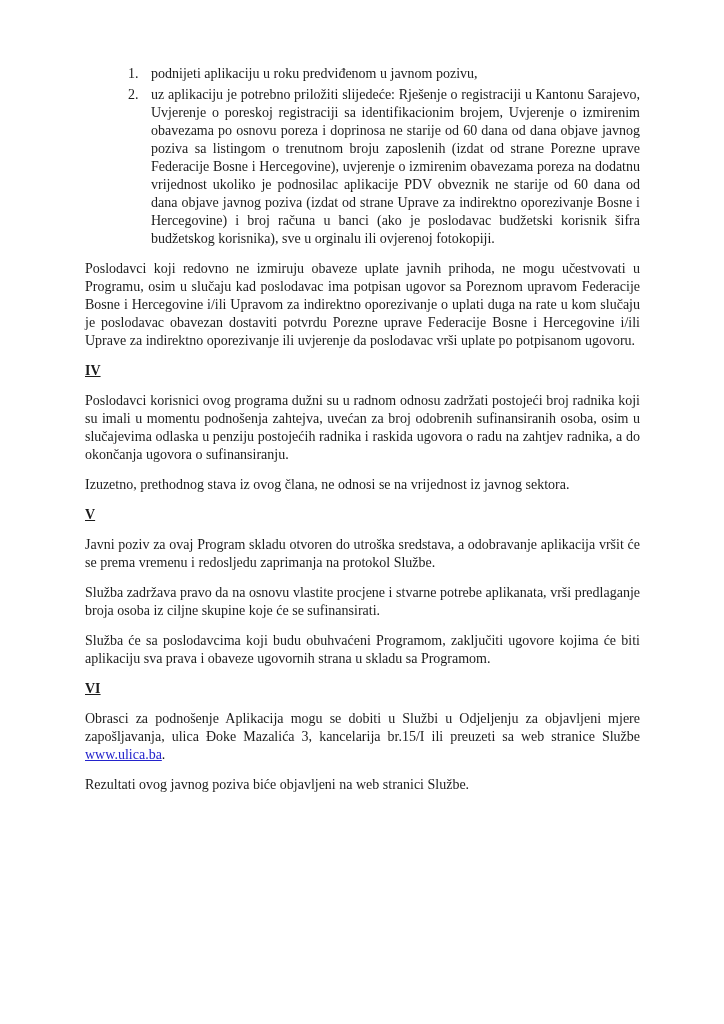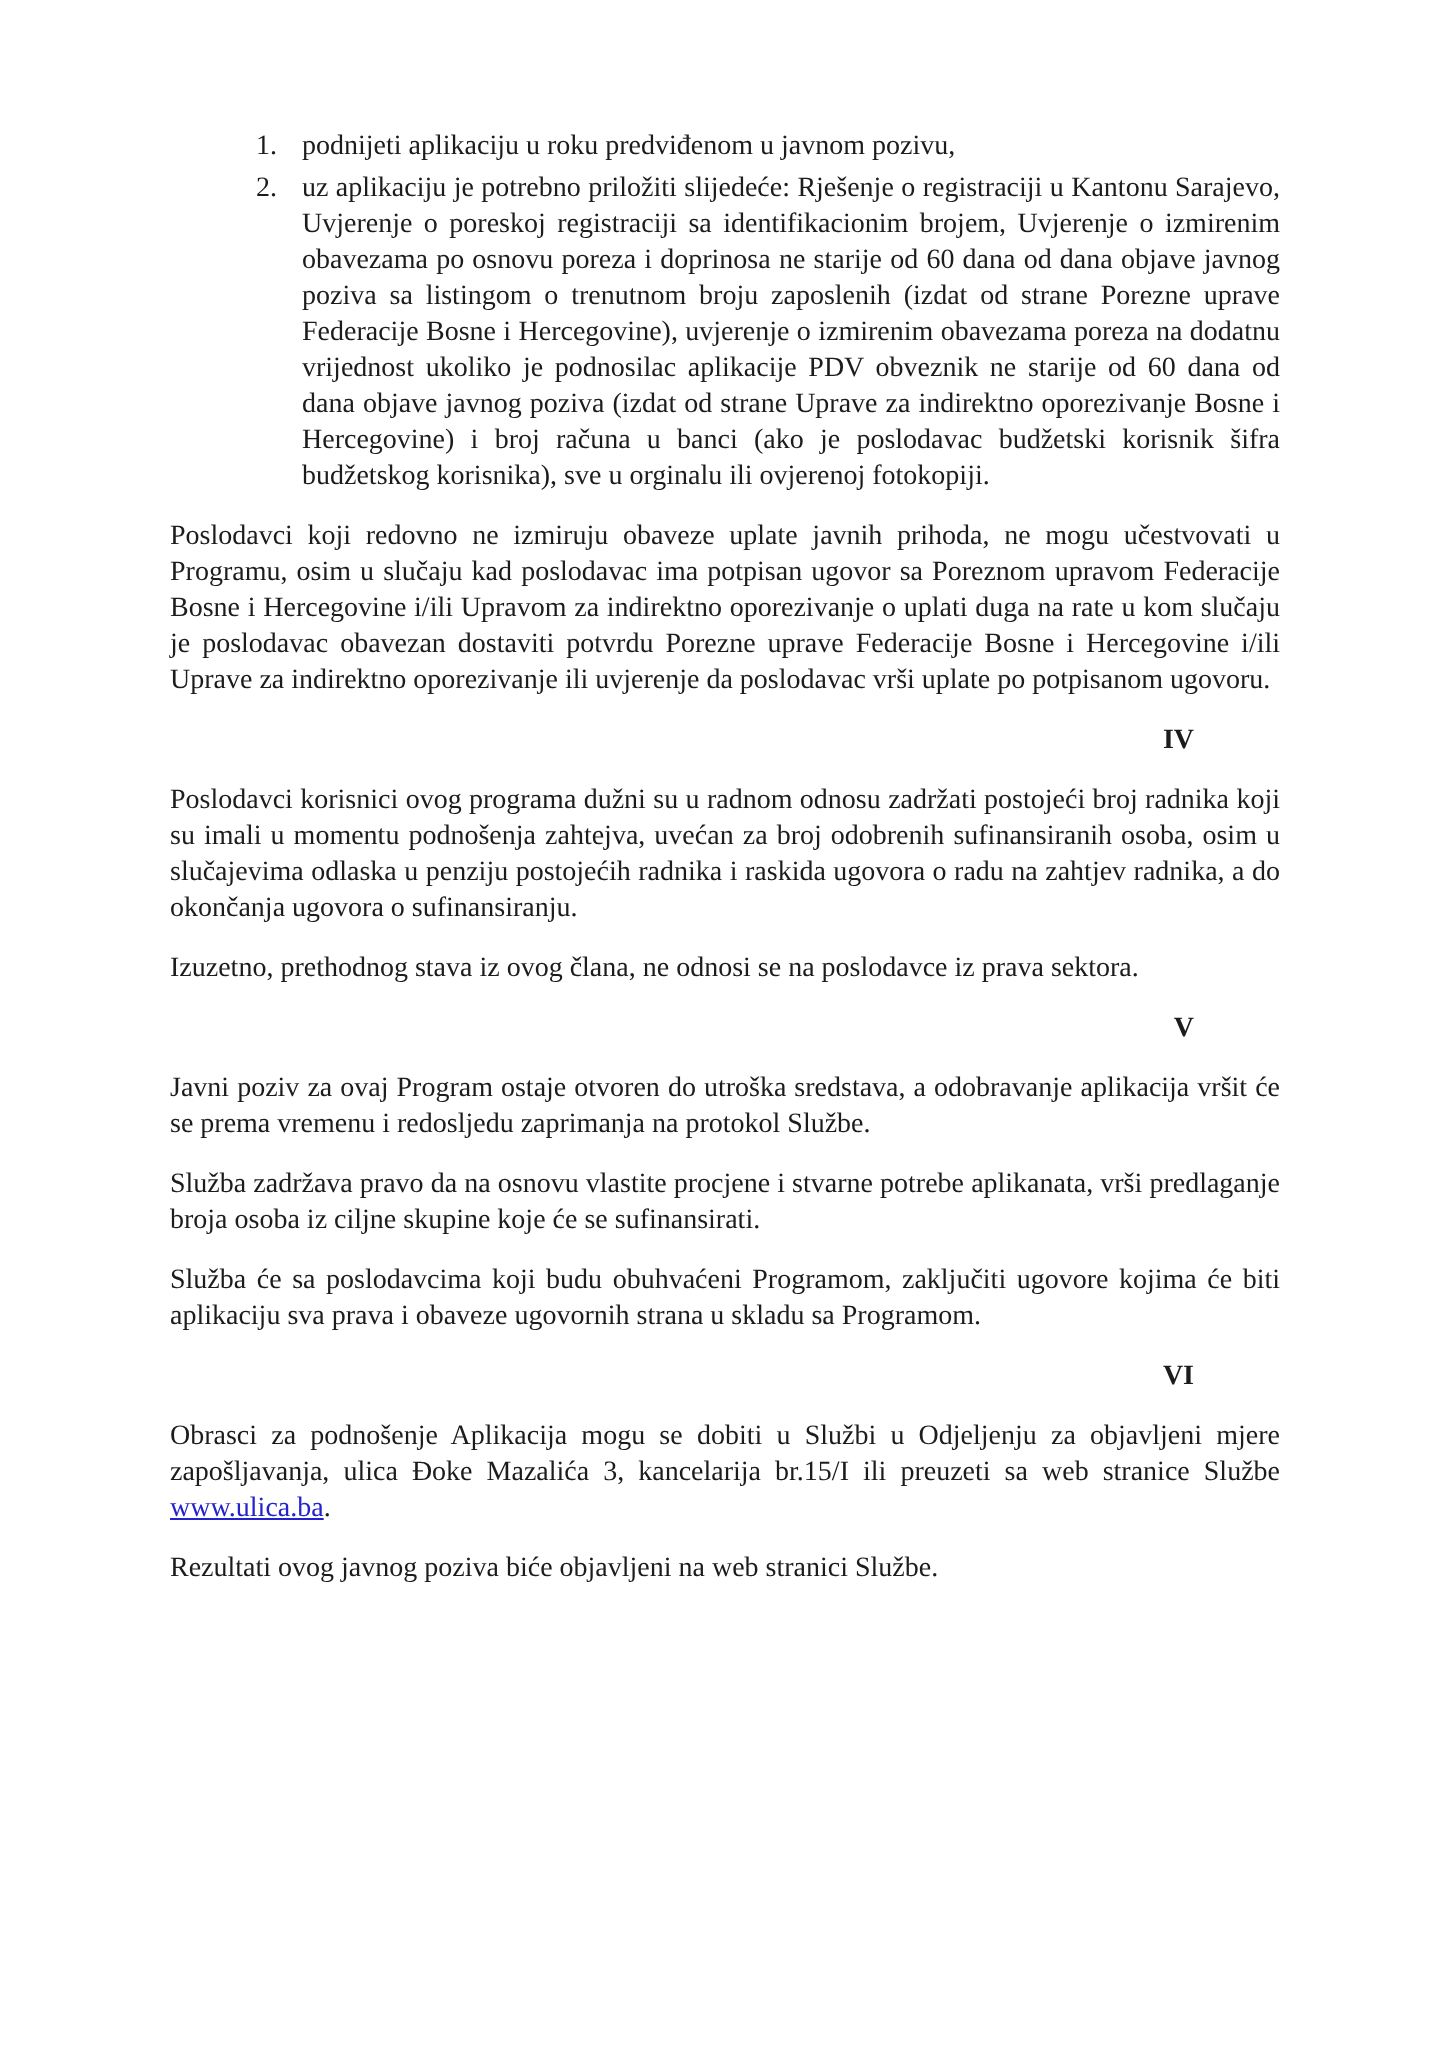--- a/index.html
+++ b/index.html
@@ -48,23 +48,24 @@
   p.no-gap {
     margin-top: 0;
   }
   p.tight {
     margin-top: 6px;
   }
   h2.sec {
     font-size: 14px;
     line-height: 18px;
     font-weight: bold;
-    text-align: right;
+    text-align: left;
     margin: 12px 0 0 0;
     padding-right: 43px;
+    text-decoration: underline;
   }
   h2.sec-7 {
     margin-top: 30px;
   }
   a.link {
     color: #2323cc;
     text-decoration: underline;
     cursor: pointer;
   }
 </style>
@@ -83,25 +84,25 @@
       <span>uz aplikaciju je potrebno priložiti slijedeće: Rješenje o registraciji u Kantonu Sarajevo, Uvjerenje o poreskoj registraciji sa identifikacionim brojem, Uvjerenje o izmirenim obavezama po osnovu poreza i doprinosa ne starije od 60 dana od dana objave javnog poziva sa listingom o trenutnom broju zaposlenih (izdat od strane Porezne uprave Federacije Bosne i Hercegovine), uvjerenje o izmirenim obavezama poreza na dodatnu vrijednost ukoliko je podnosilac aplikacije PDV obveznik ne starije od 60 dana od dana objave javnog poziva (izdat od strane Uprave za indirektno oporezivanje Bosne i Hercegovine) i broj računa u banci (ako je poslodavac budžetski korisnik šifra budžetskog korisnika), sve u orginalu ili ovjerenoj fotokopiji.</span>
     </li>
   </ol>
 
   <p>Poslodavci koji redovno ne izmiruju obaveze uplate javnih prihoda, ne mogu učestvovati u Programu, osim u slučaju kad poslodavac ima potpisan ugovor sa Poreznom upravom Federacije Bosne i Hercegovine i/ili Upravom za indirektno oporezivanje o uplati duga na rate u kom slučaju je poslodavac obavezan dostaviti potvrdu Porezne uprave Federacije Bosne i Hercegovine i/ili Uprave za indirektno oporezivanje ili uvjerenje da poslodavac vrši uplate po potpisanom ugovoru.</p>
 
   <h2 class="sec">IV</h2>
 
   <p>Poslodavci korisnici ovog programa dužni su u radnom odnosu zadržati postojeći broj radnika koji su imali u momentu podnošenja zahtejva, uvećan za broj odobrenih sufinansiranih osoba, osim u slučajevima odlaska u penziju postojećih radnika i raskida ugovora o radu na zahtjev radnika, a do okončanja ugovora o sufinansiranju.</p>
 
-  <p>Izuzetno, prethodnog stava iz ovog člana, ne odnosi se na poslodavce iz prava sektora.</p>
+  <p>Izuzetno, prethodnog stava iz ovog člana, ne odnosi se na vrijednost iz javnog sektora.</p>
 
   <h2 class="sec">V</h2>
 
-  <p>Javni poziv za ovaj Program ostaje otvoren do utroška sredstava, a odobravanje aplikacija vršit će se prema vremenu i redosljedu zaprimanja na protokol Službe.</p>
+  <p>Javni poziv za ovaj Program skladu otvoren do utroška sredstava, a odobravanje aplikacija vršit će se prema vremenu i redosljedu zaprimanja na protokol Službe.</p>
 
   <p>Služba zadržava pravo da na osnovu vlastite procjene i stvarne potrebe aplikanata, vrši predlaganje broja osoba iz ciljne skupine koje će se sufinansirati.</p>
 
   <p>Služba će sa poslodavcima koji budu obuhvaćeni Programom, zaključiti ugovore kojima će biti aplikaciju sva prava i obaveze ugovornih strana u skladu sa Programom.</p>
 
   <h2 class="sec">VI</h2>
 
   <p><span>Obrasci za podnošenje Aplikacija mogu se dobiti u Službi u Odjeljenju za objavljeni mjere zapošljavanja, ulica Đoke Mazalića 3, kancelarija br.15/I ili preuzeti sa web stranice Službe </span><a class="link" href="www.szks.ba">www.ulica.ba</a><span>.</span></p>
 
 

